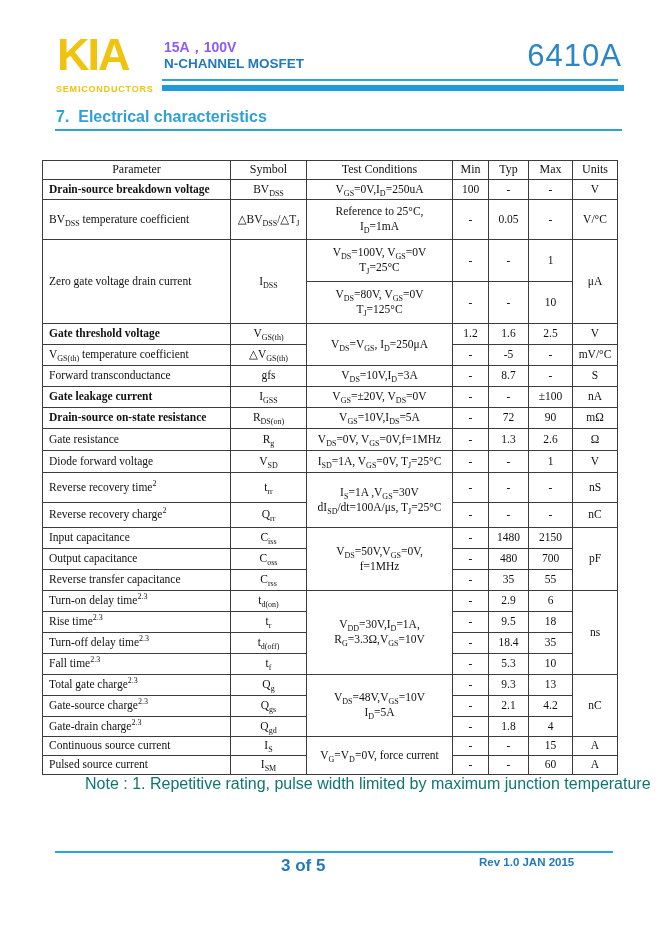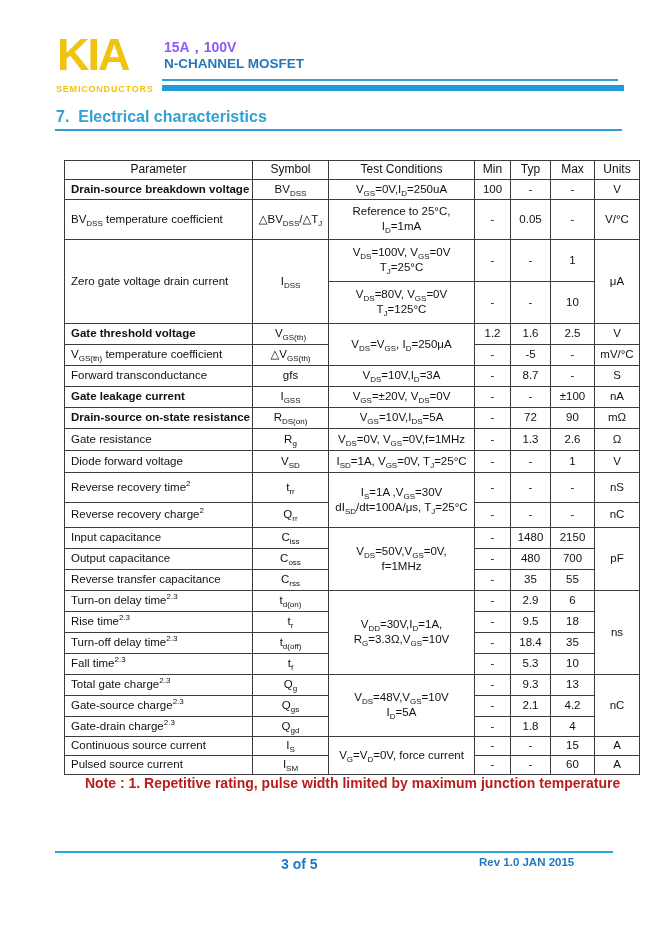--- a/index.html
+++ b/index.html
@@ -18,48 +18,49 @@
   .type-line { position:absolute; left:164px; top:56px; font-size:13.5px; font-weight:bold; color:#2278BE; }
   .part-number { position:absolute; top:38px; right:40px; font-size:31px; color:#2B86C6; letter-spacing:1px; }
   .rule-thin { position:absolute; left:162px; top:79px; width:456px; height:2px; background:#2AA4DA; }
   .rule-thick { position:absolute; left:162px; top:85px; width:462px; height:6px; background:#1F9BD7; }
   
   .section-title { position:absolute; left:56px; top:108px; font-size:16px; color:#2FA0D8;
     white-space:pre; font-weight:bold; }
   .section-underline { position:absolute; left:55px; top:129px; width:567px; height:2px; background:#2FA0D8; }
   .cond-note { position:absolute; top:141px; right:40px; font-size:12px; color:#111; }
   
-  table.spec { position:absolute; left:64px; top:160px; width:576px;
-    border-collapse:collapse; table-layout:fixed; }
+  table.spec { position:absolute; left:42px; top:160px; width:576px;
+    border-collapse:collapse; table-layout:fixed;font-family:Liberation Serif, serif; }
   .spec th, .spec td { border:1px solid #3c3c3c; font-size:11.5px; text-align:center;
     vertical-align:middle; padding:1px 2px; color:#111; line-height:1.3; }
   .spec th { height:17px; font-size:12px; font-weight:normal; }
   .spec td.c-param { text-align:left; padding-left:6px; }
   .spec td.bold { font-weight:bold; }
   .spec sub { font-size:8px; line-height:0; }
   .spec sup { font-size:8px; line-height:0; }
   sub { font-size:8px; }
   
-  .notes { position:absolute; left:85px; top:775px; font-size:14px; color:#b91c1c;font-weight:bold; }
+  .notes { position:absolute; left:85px; top:775px; font-size:16px; color:#0f766e; }
   .notes .note-line { margin-bottom:8px; }
   .notes .indent { margin-left:35px; }
   
   .footer-rule { position:absolute; left:55px; top:851px; width:558px; height:2px; background:#2AA4DA; }
-  .footer-page { position:absolute; left:281px; top:856px; font-size:14px; font-weight:bold; color:#2278BE; }
+  .footer-page { position:absolute; left:281px; top:856px; font-size:17px; font-weight:bold; color:#2278BE; }
   .footer-rev { position:absolute; left:479px; top:856px; font-size:11.5px; font-weight:bold; color:#2278BE; }
 </style>
 </head>
 <body>
 
 <div class="page">
 
   <div class="logo-text">KIA</div>
   <div class="logo-sub">SEMICONDUCTORS</div>
   <div class="rating-line">15A，100V</div>
   <div class="type-line">N-CHANNEL MOSFET</div>
+  <div class="part-number">6410A</div>
   <div class="rule-thin"></div>
   <div class="rule-thick"></div>
 
   <div class="section-title">7.  Electrical characteristics</div>
   <div class="section-underline"></div>
 
   <table class="spec">
     <colgroup>
         <col style="width: 188px;">
         <col style="width: 76px;">

